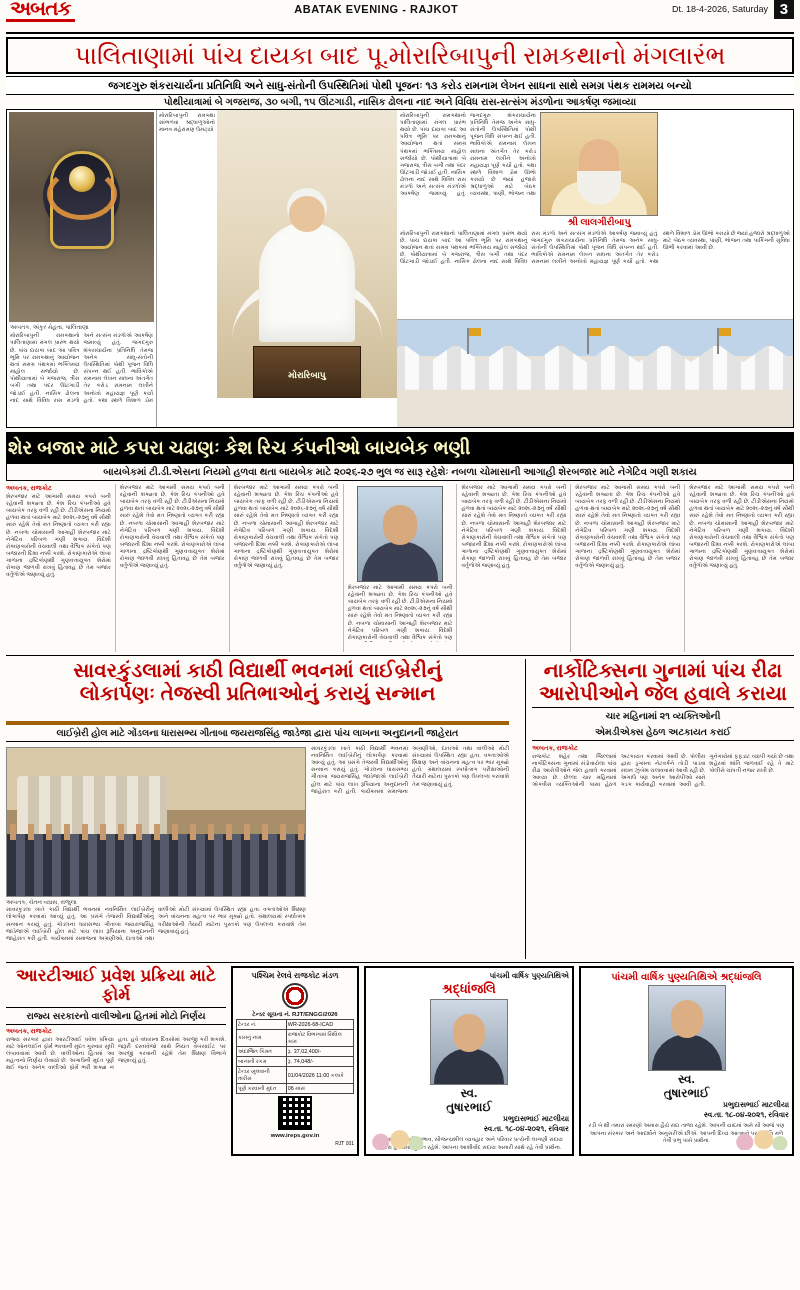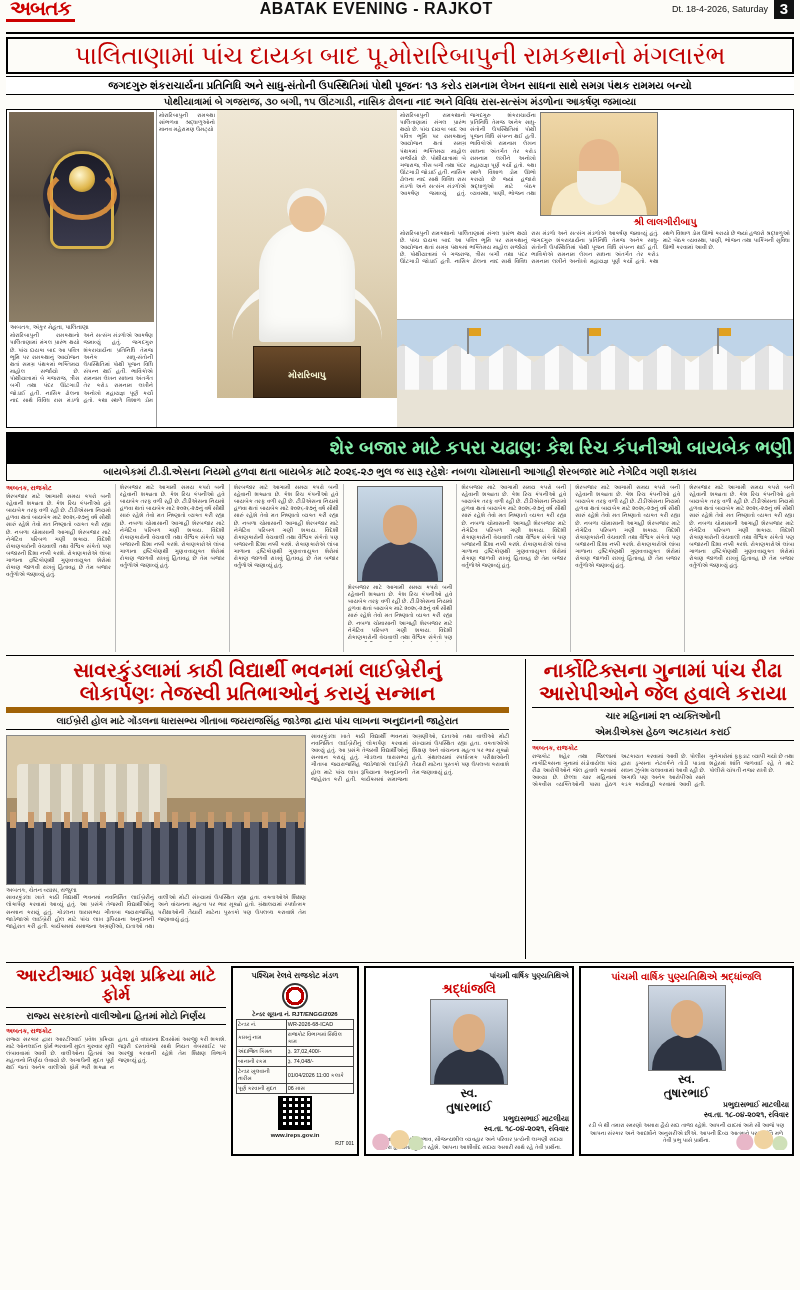--- a/index.html
+++ b/index.html
@@ -17,21 +17,21 @@
   
   .masthead {
     display:flex; align-items:center; justify-content:space-between;
     border-bottom:2px solid #000; padding-bottom:18px; height:30px;
   }
   .logo {
     font-size:20px; font-weight:bold; color:#c00;
     letter-spacing:-1px; line-height:1; padding:1px 4px;
     border-bottom:3px solid #c00;
   }
-  .mh-center { font-size:16px; font-weight:bold; letter-spacing:0.5px;margin-left:37px; }
+  .mh-center { font-size:11px; font-weight:bold; letter-spacing:0.5px;margin-left:37px; }
   .mh-right { display:flex; align-items:center; gap:6px; font-size:9px;margin-left:31px; }
   .pagebox {
     background:#111; color:#fff; font-weight:bold; font-size:15px;
     width:20px; height:20px; text-align:center; line-height:20px;
   }
 
   
   .headline-wrap { border:2px solid #000; margin-top:3px; padding:2px 4px; }
   .headline {
     text-align:center; font-size:25px; font-weight:normal; color:#c00000;
@@ -148,22 +148,22 @@
   .microtext{
     font-size:5.6px; line-height:1.28; text-align:justify; color:#222;
     column-gap:4px; hyphens:auto; word-break:break-word;
   }
   .microtext.c2{ column-count:2; }
   .microtext.c3{ column-count:3; }
   .cap{ font-size:6px; color:#333; line-height:1.25; }
 
   
   .band {
-    margin-top:4px; border:2px solid #000; background:#000; color:#86efac;
-    text-align:right; font-size:19px; font-weight:bold; padding:3px 0;
+    margin-top:4px; border:2px solid #000; background:#000; color:#fef9c3;
+    text-align:left; font-size:19px; font-weight:bold; padding:3px 0;
     letter-spacing:-0.2px;
   }
   .subband {
     border:1px solid #000; border-top:none; text-align:center;
     font-size:10px; font-weight:bold; padding:2px 0;
   }
 
   .cols { display:flex; gap:4px; margin-top:3px; }
   .col { flex:1; }
   .colsep { border-left:1px solid #bbb; }
@@ -291,21 +291,21 @@
             <span>મોરારિબાપુ</span>
           </div>
         </div>
       </div>
 
       <div class="col-d">
         <div style="display:flex; gap:4px; padding:2px 3px 0 3px;">
           <div style="flex:1.15">
             <div class="microtext c2" style="height:92px; overflow:hidden">મોરારિબાપુની રામકથાનો પાલિતાણામાં મંગલ પ્રારંભ થયો છે. પાંચ દાયકા બાદ આ પવિત્ર ભૂમિ પર રામકથાનું આયોજન થતાં સમગ્ર પંથકમાં ભક્તિમય માહોલ સર્જાયો છે. પોથીયાત્રામાં બે ગજરાજ, ત્રીસ બગી તથા પંદર ઊંટગાડી જોડાઈ હતી. નાસિક ઢોલના નાદ સાથે વિવિધ રાસ મંડળો અને સત્સંગ મંડળોએ આકર્ષણ જમાવ્યું હતું. જગદગુરુ શંકરાચાર્યના પ્રતિનિધિ તેમજ અનેક સાધુ-સંતોની ઉપસ્થિતિમાં પોથી પૂજન વિધિ સંપન્ન થઈ હતી. ભાવિકોએ રામનામ લેખન સાધના અંતર્ગત તેર કરોડ રામનામ લખીને અનોખો મહાયજ્ઞ પૂર્ણ કર્યો હતો. કથા સ્થળે વિશાળ ડોમ ઊભો કરાયો છે જ્યાં હજારો શ્રદ્ધાળુઓ માટે બેઠક વ્યવસ્થા, પાણી, ભોજન તથા પાર્કિંગની સુવિધા ઊભી કરવામાં આવી છે.</div>
           </div>
-          <div style="width:250px; display:flex; gap:14px;flex-direction:column;">
+          <div style="width:250px; display:flex; gap:14px;">
             <div>
               <div class="portrait">
                 <div class="shoulders"></div>
                 <div class="face"></div>
                 <div class="beard"></div>
               </div>
               <div class="pcaption">શ્રી લાલગીરીબાપુ</div>
             </div>
           </div>
         </div>
@@ -353,21 +353,21 @@
     </div>
   </div>
 
   <div class="hr"></div>
 
   <div style="display:flex; gap:6px; height:300px; overflow:hidden">
 
     <div style="width:520px; border-right:1px solid #000; padding-right:16px">
       <div class="hl2">સાવરકુંડલામાં કાઠી વિદ્યાર્થી ભવનમાં લાઈબ્રેરીનું</div>
       <div class="hl2">લોકાર્પણઃ તેજસ્વી પ્રતિભાઓનું કરાયું સન્માન</div>
-      <div class="hl2s" style="border-top:6px solid #a16207;border-bottom:1px solid #000;margin-top:2px">લાઈબ્રેરી હોલ માટે ગોંડલના ધારાસભ્ય ગીતાબા જયરાજસિંહ જાડેજા દ્વારા પાંચ લાખના અનુદાનની જાહેરાત</div>
+      <div class="hl2s" style="border-top:4px solid #a16207;border-bottom:1px solid #000;margin-top:16px">લાઈબ્રેરી હોલ માટે ગોંડલના ધારાસભ્ય ગીતાબા જયરાજસિંહ જાડેજા દ્વારા પાંચ લાખના અનુદાનની જાહેરાત</div>
       <div style="display:flex; gap:5px; margin-top:3px">
         <div style="width:300px">
           <div class="groupphoto">
             <div class="stage-people"></div>
             <div class="crowd"></div>
           </div>
           <div class="cap">અબતક, ચેતન વ્યાસ, રાજુલા</div>
           <div class="microtext c2" style="height:88px;overflow:hidden">સાવરકુંડલા ખાતે કાઠી વિદ્યાર્થી ભવનમાં નવનિર્મિત લાઈબ્રેરીનું લોકાર્પણ કરવામાં આવ્યું હતું. આ પ્રસંગે તેજસ્વી વિદ્યાર્થીઓનું સન્માન કરાયું હતું. ગોંડલના ધારાસભ્ય ગીતાબા જયરાજસિંહ જાડેજાએ લાઈબ્રેરી હોલ માટે પાંચ લાખ રૂપિયાના અનુદાનની જાહેરાત કરી હતી. કાર્યક્રમમાં સમાજના અગ્રણીઓ, દાતાઓ તથા વાલીઓ મોટી સંખ્યામાં ઉપસ્થિત રહ્યા હતા. વક્તાઓએ શિક્ષણ અને વાંચનના મહત્વ પર ભાર મૂક્યો હતો. ગ્રંથાલયમાં સ્પર્ધાત્મક પરીક્ષાઓની તૈયારી માટેના પુસ્તકો પણ ઉપલબ્ધ કરાવાશે તેમ જણાવાયું હતું.</div>
         </div>
         <div style="flex:1">

